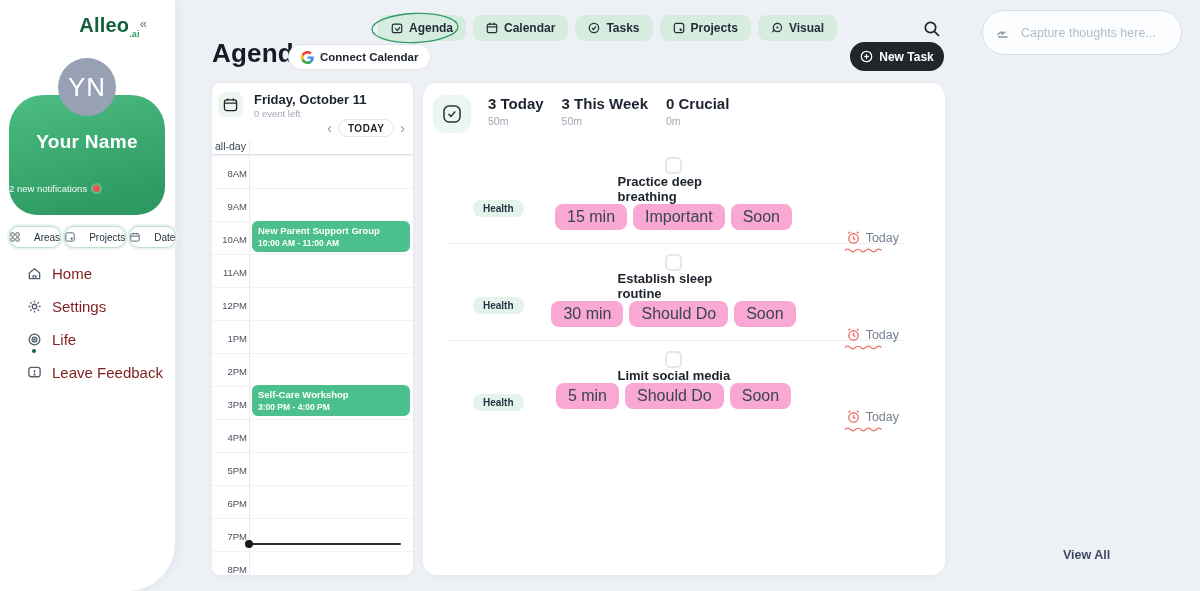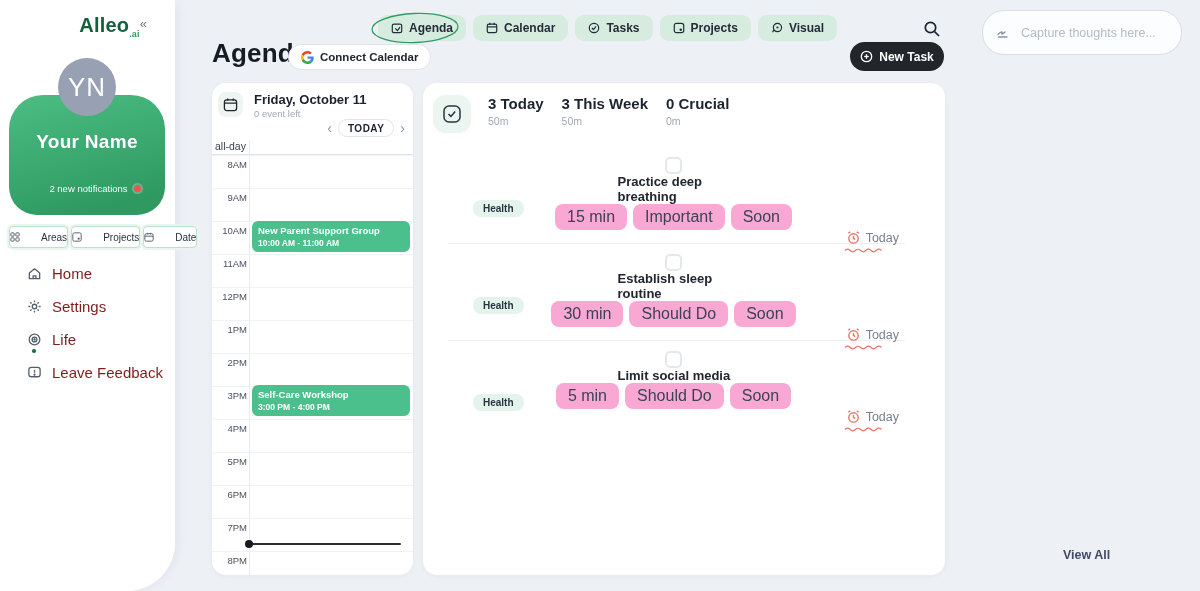--- a/index.html
+++ b/index.html
@@ -14,27 +14,27 @@
   .logo { font-size:20px; font-weight:800; color:#15603c; letter-spacing:.2px;margin-left:44px; }
   .logo sub { font-size:9px; font-weight:700; color:#2f9a62; }
   .collapse { position:absolute; right:28px; top:2px; font-size:13px; color:#6b7483; cursor:pointer; }
   .avatar { position:absolute; left:58px; top:58px; width:58px; height:58px; border-radius:50%;
             background:#98a1b3; display:flex; align-items:center; justify-content:center;
             color:#fff; font-size:26px; letter-spacing:1px; z-index:7; }
   .user-card { position:absolute; left:9px; top:95px; width:156px; height:120px; border-radius:34px 34px 28px 28px;
                background:linear-gradient(165deg,#4cbd83 0%,#2e9a62 85%); z-index:6; }
   .user-name { position:absolute; left:0; top:36px; width:100%; text-align:center; color:#fff;
                font-size:19px; font-weight:700; letter-spacing:.3px; }
-  .notif-row { position:absolute; left:0; top:88px; width:100%; display:flex; justify-content:center;
-               align-items:center; gap:6px; color:#f2faf6; font-size:9.5px;padding-left:16px; }
+  .notif-row { position:absolute; left:0; top:88px; width:100%; display:flex; 
+               align-items:center; gap:6px; color:#f2faf6; font-size:9.5px; }
   .notif-dot { width:7px; height:7px; border-radius:50%; background:#e8584c; box-shadow:0 0 0 2px rgba(255,255,255,.25); }
   .filter-row { position:absolute; left:9px; top:226px; width:156px; display:flex; gap:3px; z-index:8; }
-  .filter-pill { flex:1; height:22px; background:#fff; border:1px solid #bfe0cd; border-radius:4px;
+  .filter-pill { flex:1; height:22px; background:#fff; border:1px solid #bfe0cd; border-radius:10px;
                  box-shadow:0 0 0 2px #eaf5ef; display:flex; align-items:center; justify-content:center;
-                 gap:21px; font-size:10px; color:#2a3342; cursor:pointer; white-space:nowrap; }
+                 gap:14px; font-size:10px; color:#2a3342; cursor:pointer; white-space:nowrap; }
   .filter-pill svg { flex:none; }
   .menu { position:absolute; left:27px; top:262px; width:140px; }
   .menu-item { display:flex; align-items:center; gap:10px; height:22px; margin-bottom:11px;
                font-size:15px; color:#7f1d1d; cursor:pointer; position:relative; }
   .menu-item svg { flex:none; }
   .life-dot { position:absolute; left:5px; top:21px; width:3.5px; height:3.5px; border-radius:50%; background:#1f6f47; }
 
   
   .top-nav { position:absolute; left:378px; top:15px; display:flex; gap:7px; z-index:4; }
   .tab { height:26px; padding:0 13px; background:#d6ecdf; border-radius:9px; display:flex; align-items:center;
@@ -51,35 +51,35 @@
   .page-title { position:absolute; left:212px; top:38px; font-size:26px; font-weight:800; color:#161c26; letter-spacing:.2px; }
   .connect-btn { position:absolute; left:288px; top:44px; height:26px; padding:0 12px; background:#fff;
                  border:1px solid #e1e4ea; border-radius:14px; display:flex; align-items:center; gap:6px;
                  font-size:11.5px; font-weight:700; color:#20262f; cursor:pointer; font-family:inherit; }
   .new-task-btn { position:absolute; left:850px; top:42px; width:94px; height:29px; background:#22262b; border:none;
                   border-radius:15px; color:#fff; font-size:12px; font-weight:700; display:flex; align-items:center;
                   justify-content:center; gap:6px; cursor:pointer; font-family:inherit; z-index:3; }
 
   
   .cal-panel { position:absolute; left:212px; top:83px; width:201px; height:492px; background:#fff;
-               border-radius:14px; box-shadow:0 1px 5px rgba(30,40,60,.05); overflow:hidden; }
+               border-radius:8px; box-shadow:0 1px 5px rgba(30,40,60,.05); overflow:hidden; }
   .cal-head { position:relative; height:57px; padding:9px 8px 0 6px; }
   .cal-head-icon { position:absolute; left:6px; top:9px; width:25px; height:25px; background:#eef4f0;
                    border-radius:8px; display:flex; align-items:center; justify-content:center; }
   .cal-date { position:absolute; left:42px; top:9px; font-size:13px; font-weight:700; color:#1b222c; white-space:nowrap; }
   .cal-left { position:absolute; left:42px; top:25px; font-size:9.5px; color:#a0a8b6; }
   .cal-nav { position:absolute; right:8px; top:36px; display:flex; align-items:center; gap:6px; }
   .cal-chevron { background:none; border:none; font-size:14px; color:#8b95a5; cursor:pointer; line-height:1; font-family:inherit; }
   .today-btn { height:18px; padding:0 9px; background:#fff; border:1px solid #e2e5ea; border-radius:11px;
                font-size:10px; font-weight:800; letter-spacing:.5px; color:#1b222c; cursor:pointer; font-family:inherit; }
   .cal-grid { position:relative; height:435px; }
   .allday-row { height:15px; border-bottom:1px solid #dfe2e8; font-size:10.5px; color:#3a4250; padding-left:3px; }
   .hour-row { height:33px; border-top:1px solid #f0f2f5; }
   .hour-row:first-of-type { border-top:none; }
-  .hour-label { display:block; width:35px; text-align:right; font-size:9.5px; color:#49505e; padding-top:3px; }
+  .hour-label { display:block; width:35px; text-align:right; font-size:9.5px; color:#49505e; padding-top:12px; }
   .v-sep { position:absolute; left:37px; top:0; bottom:0; width:1px; background:#e8ebef; }
   .event-layer { position:absolute; left:38px; top:0; right:0; bottom:0; }
   .cal-event { position:absolute; left:2px; right:3px; height:31px; background:#4cc08c; border-radius:6px;
                padding:4px 6px; color:#fff; overflow:hidden; cursor:pointer; }
   .cal-event .ev-title { font-size:9.5px; font-weight:600; white-space:nowrap; }
   .cal-event .ev-time { font-size:8.5px; font-weight:800; margin-top:2px; }
   .event-0 { top:81px; }
   .event-1 { top:245px; }
   .now-line { position:absolute; left:36px; right:12px; top:403px; height:2px; background:#2a2e33; border-radius:2px; }
   .now-dot { position:absolute; left:-3px; top:-3px; width:8px; height:8px; border-radius:50%; background:#17191c; }

